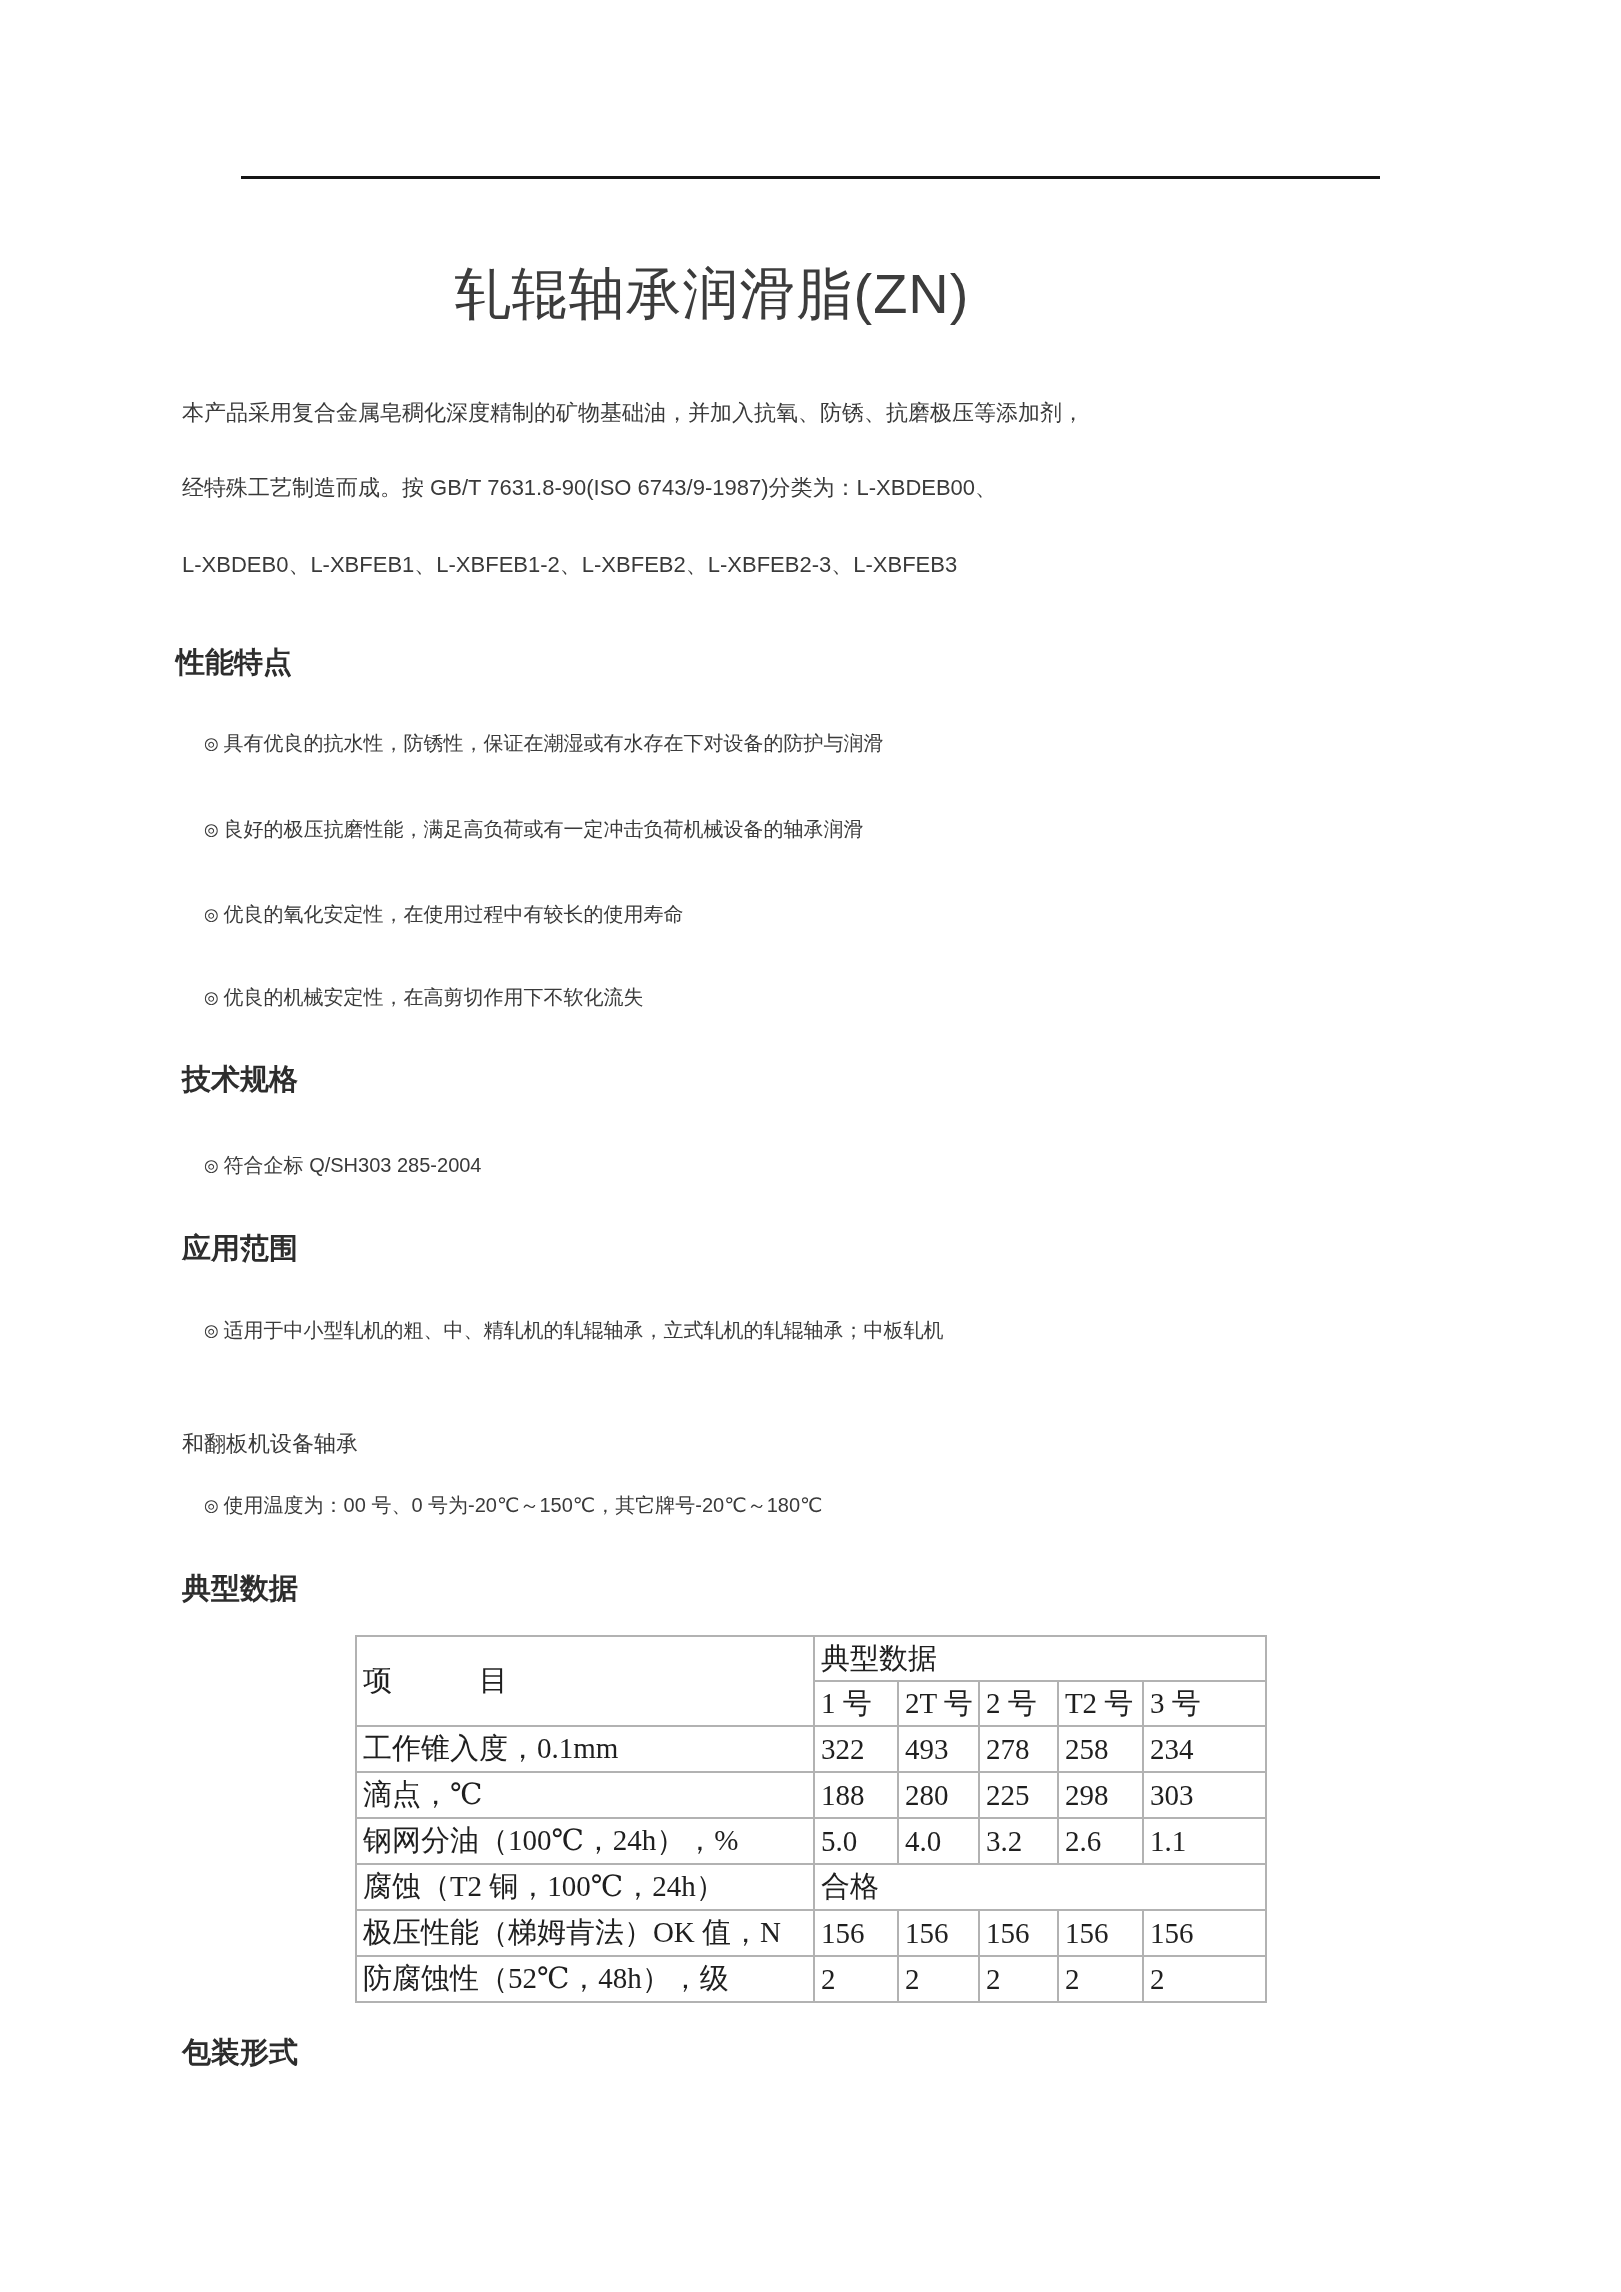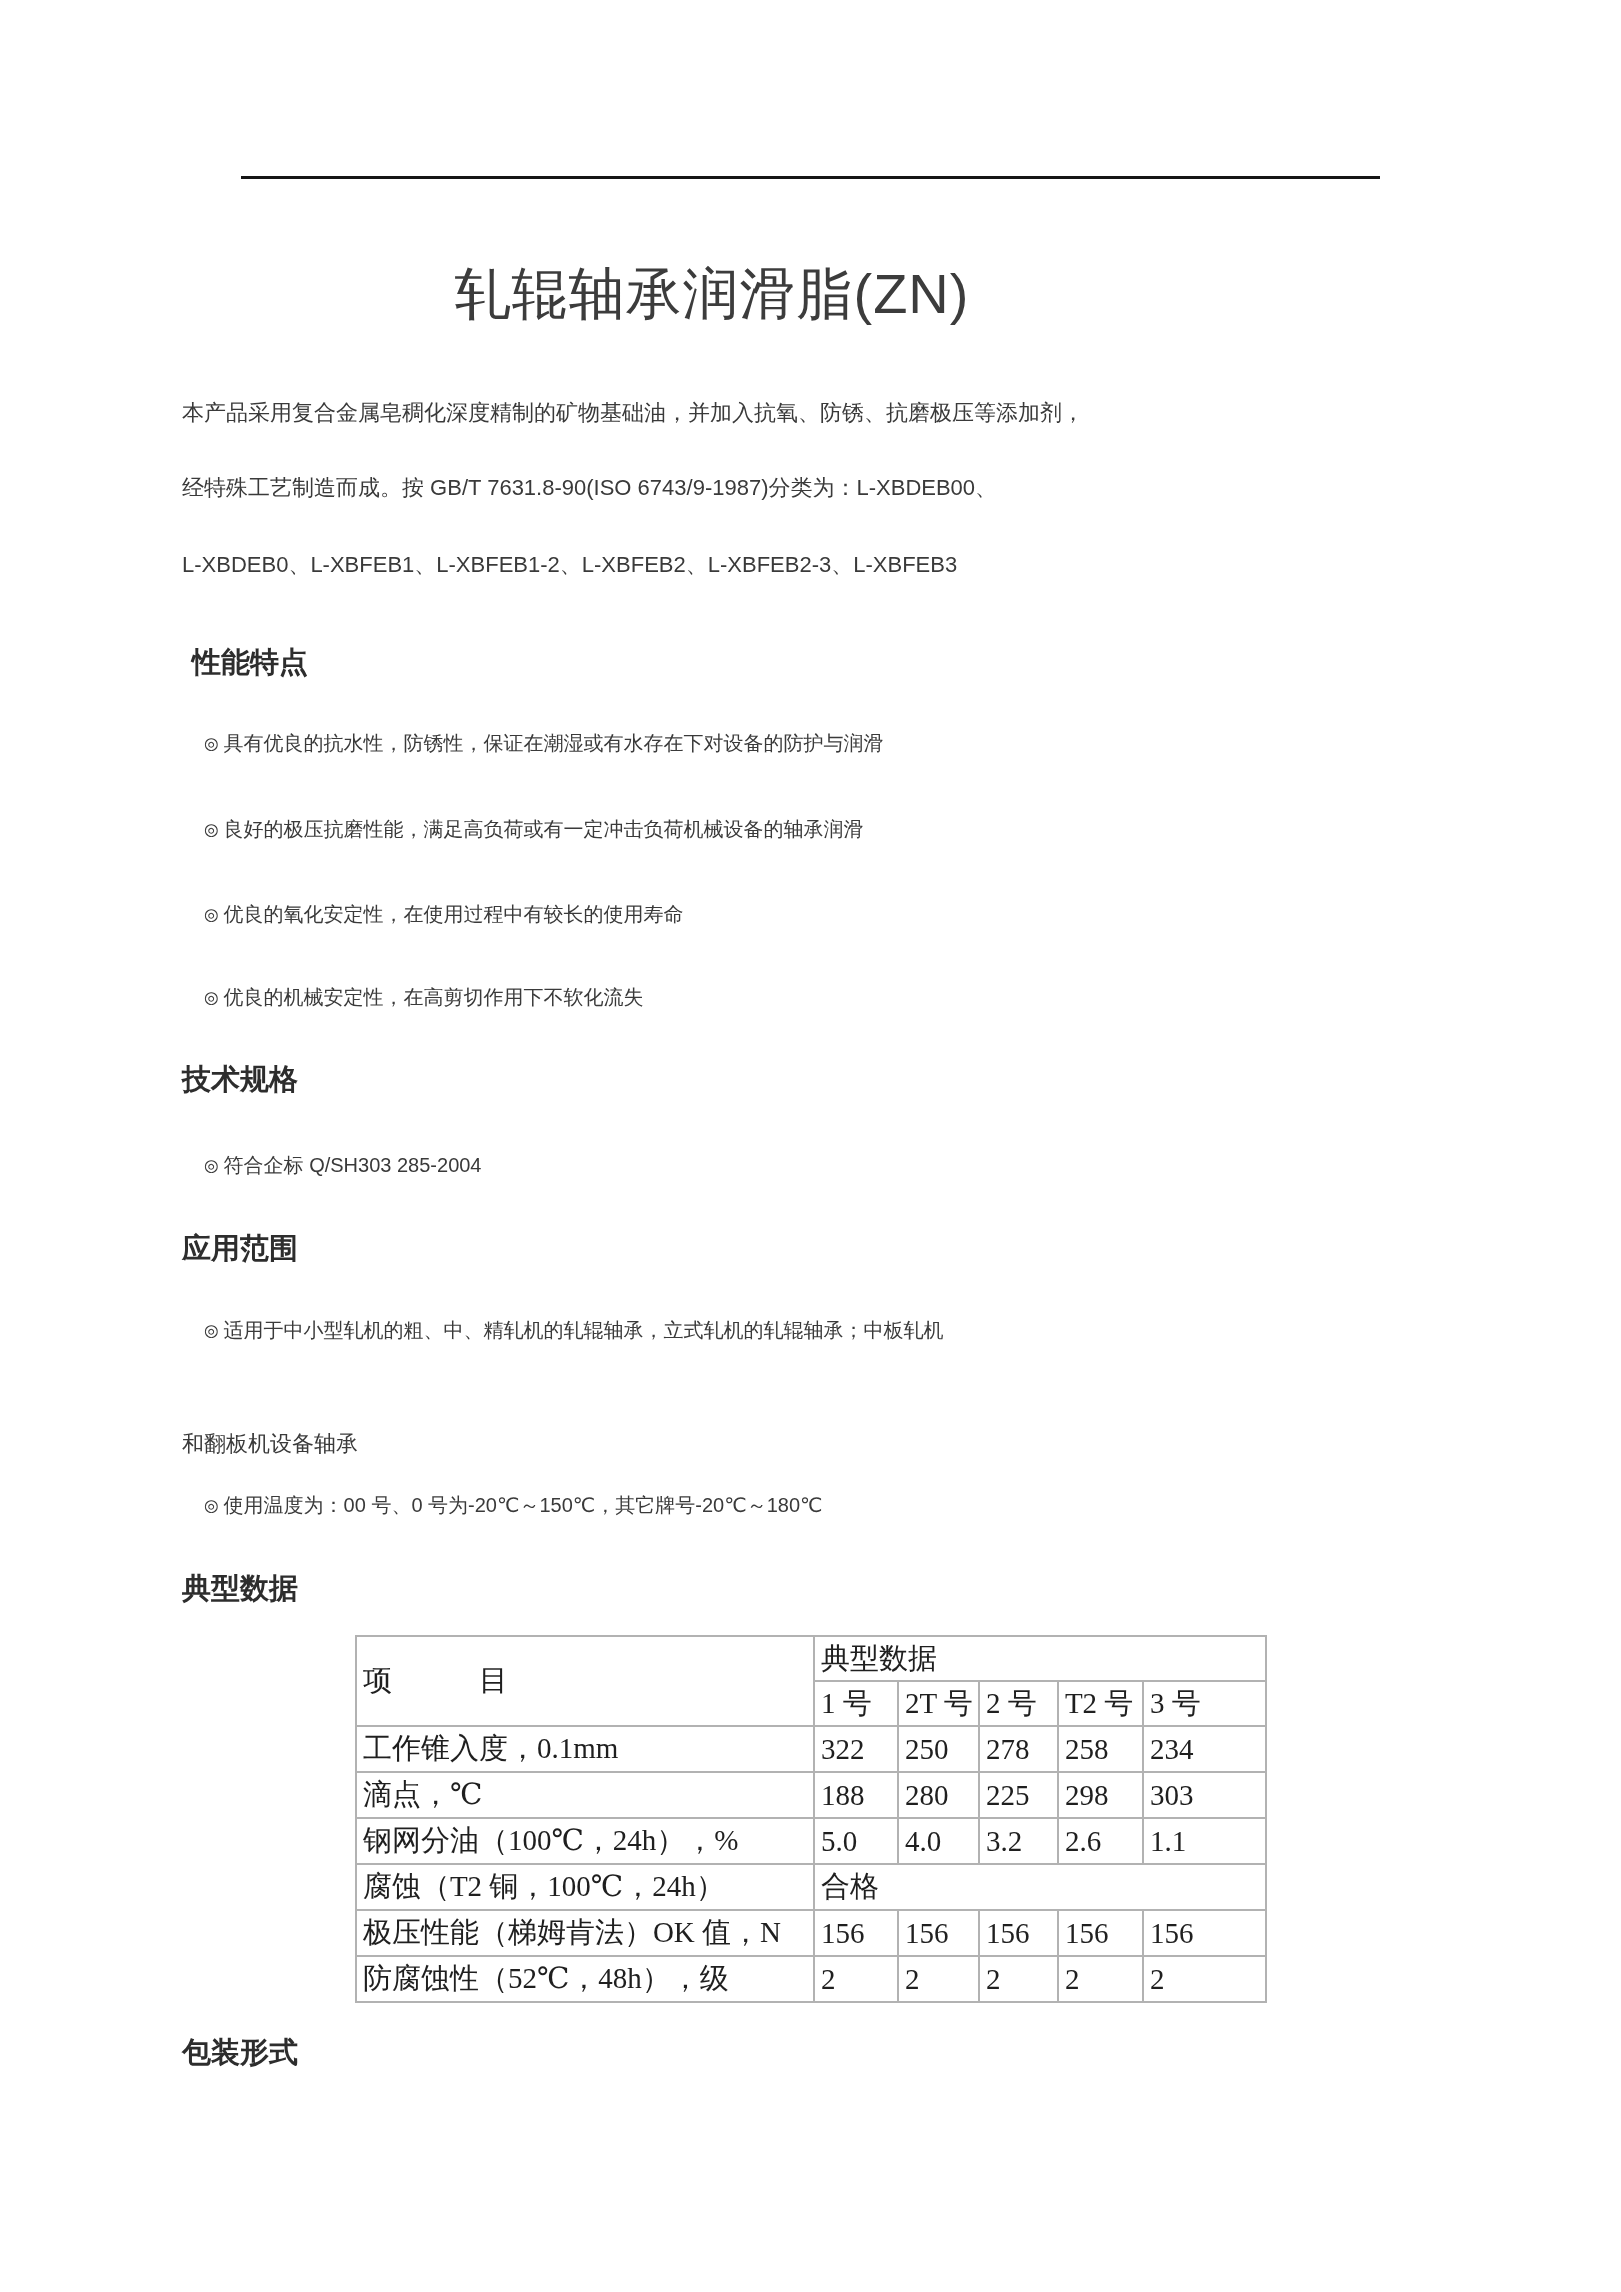--- a/index.html
+++ b/index.html
@@ -61,21 +61,21 @@
   <div class="abs topline"></div>
 
   <div class="abs doc-title">轧辊轴承润滑脂(ZN)</div>
 
   <div class="abs intro">
     <div class="body-line" style="top:0;">本产品采用复合金属皂稠化深度精制的矿物基础油，并加入抗氧、防锈、抗磨极压等添加剂，</div>
     <div class="body-line" style="top:75px;">经特殊工艺制造而成。按 GB/T 7631.8-90(ISO 6743/9-1987)分类为：L-XBDEB00、</div>
     <div class="body-line" style="top:152px;">L-XBDEB0、L-XBFEB1、L-XBFEB1-2、L-XBFEB2、L-XBFEB2-3、L-XBFEB3</div>
   </div>
 
-  <div class="abs heading" style="left:192px; top:645px;">性能特点</div>
+  <div class="abs heading" style="left:176px; top:645px;">性能特点</div>
 
   <div class="abs bullet" style="top:726px;">
     <span class="mark">◎</span>
     <span class="btext">具有优良的抗水性，防锈性，保证在潮湿或有水存在下对设备的防护与润滑</span>
   </div>
   <div class="abs bullet" style="top:812px;">
     <span class="mark">◎</span>
     <span class="btext">良好的极压抗磨性能，满足高负荷或有一定冲击负荷机械设备的轴承润滑</span>
   </div>
   <div class="abs bullet" style="top:897px;">
@@ -125,21 +125,21 @@
     <tr class="hrow2">
       <td>1 号</td>
       <td>2T 号</td>
       <td>2 号</td>
       <td>T2 号</td>
       <td>3 号</td>
     </tr>
     <tr class="drow">
       <td>工作锥入度，0.1mm</td>
       <td>322</td>
-      <td>250</td>
+      <td>493</td>
       <td>278</td>
       <td>258</td>
       <td>234</td>
     </tr>
     <tr class="drow">
       <td>滴点，℃</td>
       <td>188</td>
       <td>280</td>
       <td>225</td>
       <td>298</td>

